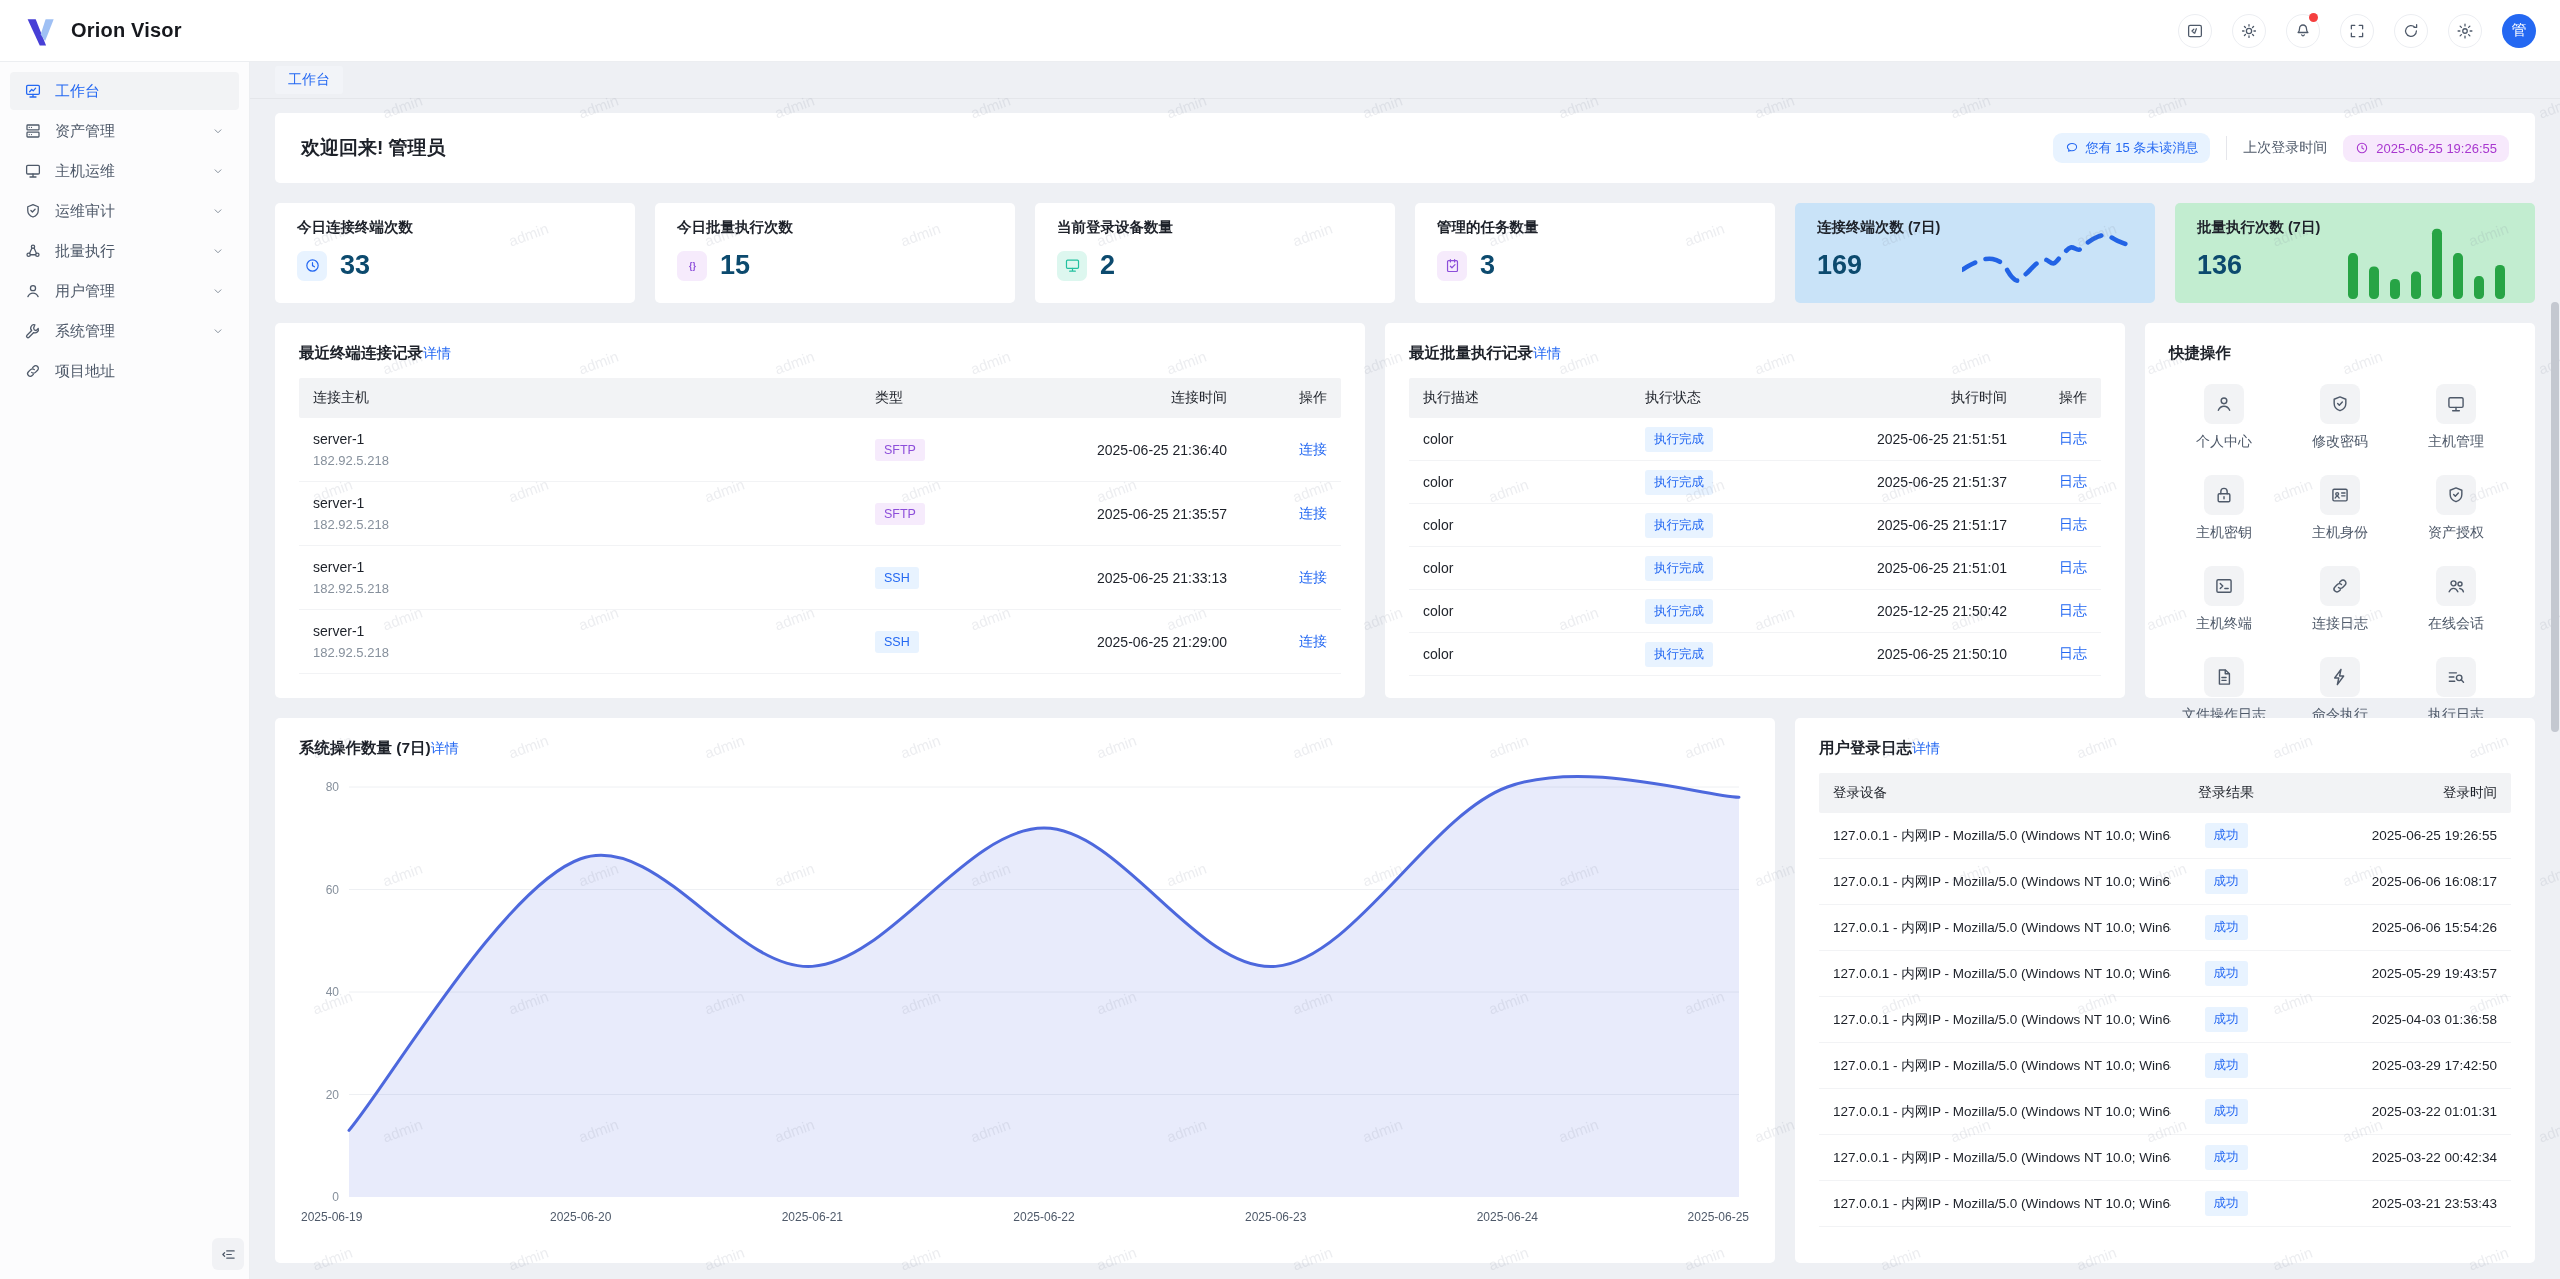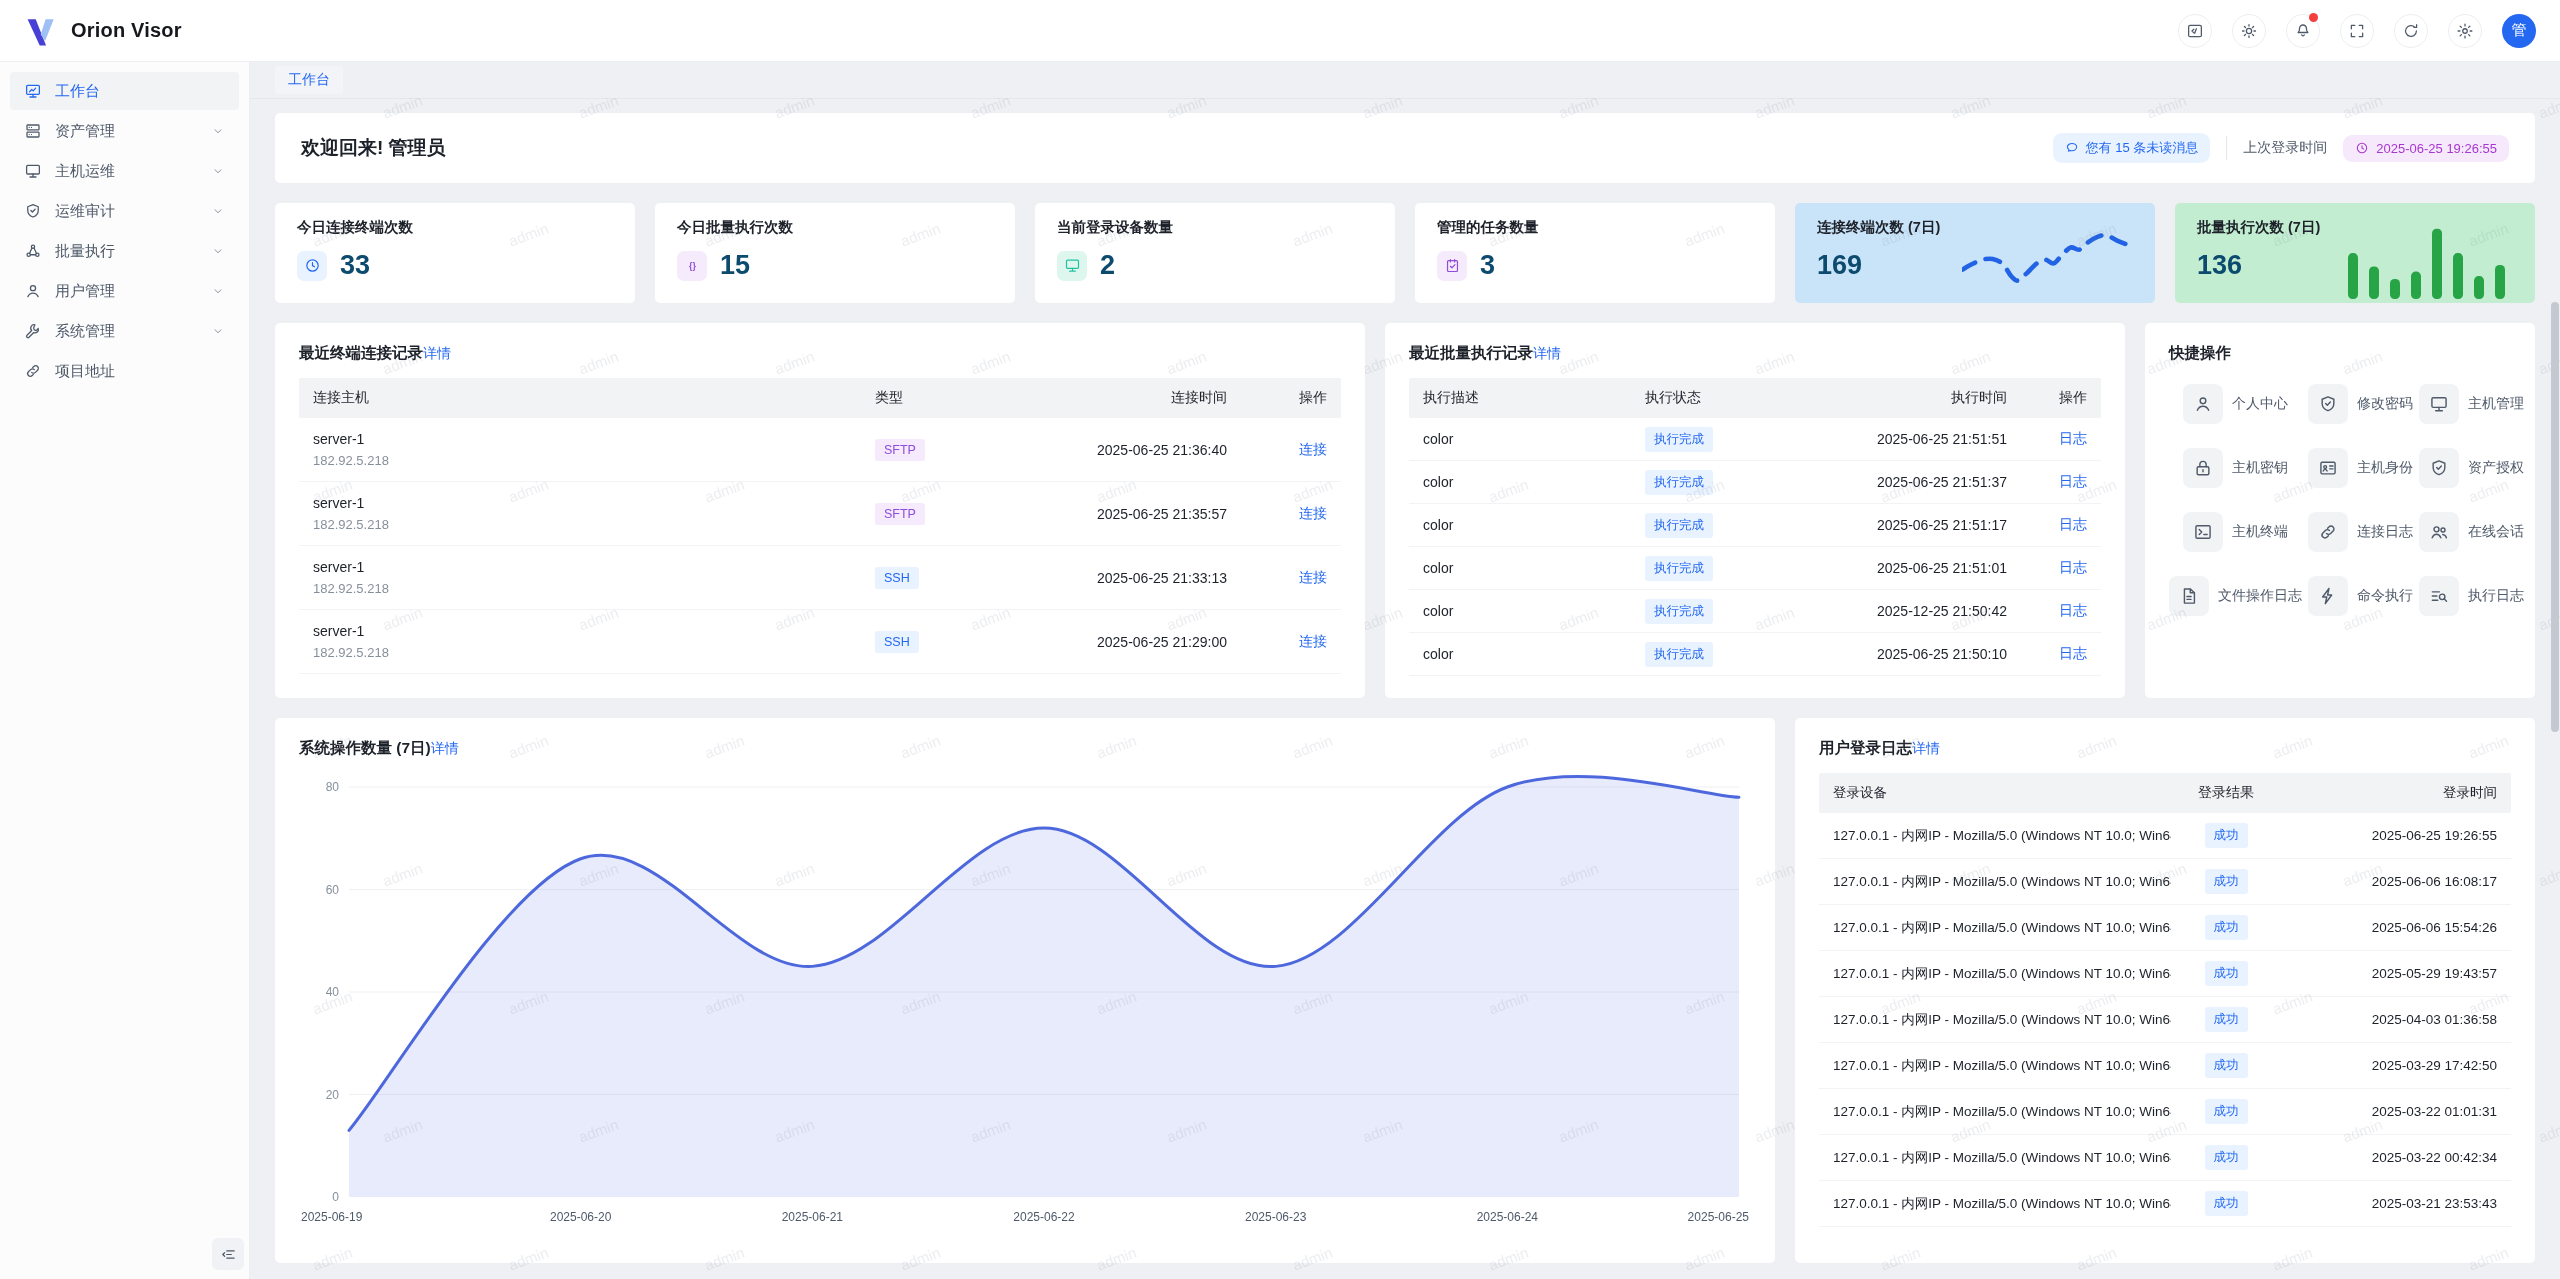--- a/index.html
+++ b/index.html
@@ -119,21 +119,21 @@
   .c-host { flex:1; } .c-type { width:120px; } .c-time { width:260px; text-align:right; }
   .c-act { width:100px; text-align:right; }
   .rec-card .t-row { height:64px; }
 
   .c-desc { flex:1; } .c-status { width:150px; } .c-time2 { width:240px; text-align:right; }
   .c-act2 { width:80px; text-align:right; }
   .batch-card .t-row { height:43px; }
 
   .quick-grid { display:grid; grid-template-columns:repeat(3,1fr); row-gap:24px;
     column-gap:6px; justify-items:center; margin-top:20px; }
-  .q-item { display:flex; flex-direction:row; align-items:center; gap:9px; cursor:pointer; }
+  .q-item { display:flex; flex-direction:column; align-items:center; gap:9px; cursor:pointer; }
   .q-icon { width:40px; height:40px; border-radius:8px; background:#f2f3f5; color:#4e5969;
     display:flex; align-items:center; justify-content:center; }
   .q-icon svg { width:20px; height:20px; }
   .q-label { font-size:14px; color:#4e5969; white-space:nowrap; }
 
   
   .bottom-row { display:flex; gap:20px; }
   .chart-card { width:1500px; height:545px; }
   .login-card { width:740px; height:545px; }
   .c-dev { flex:1; overflow:hidden; white-space:nowrap; font-size:13.5px; }

